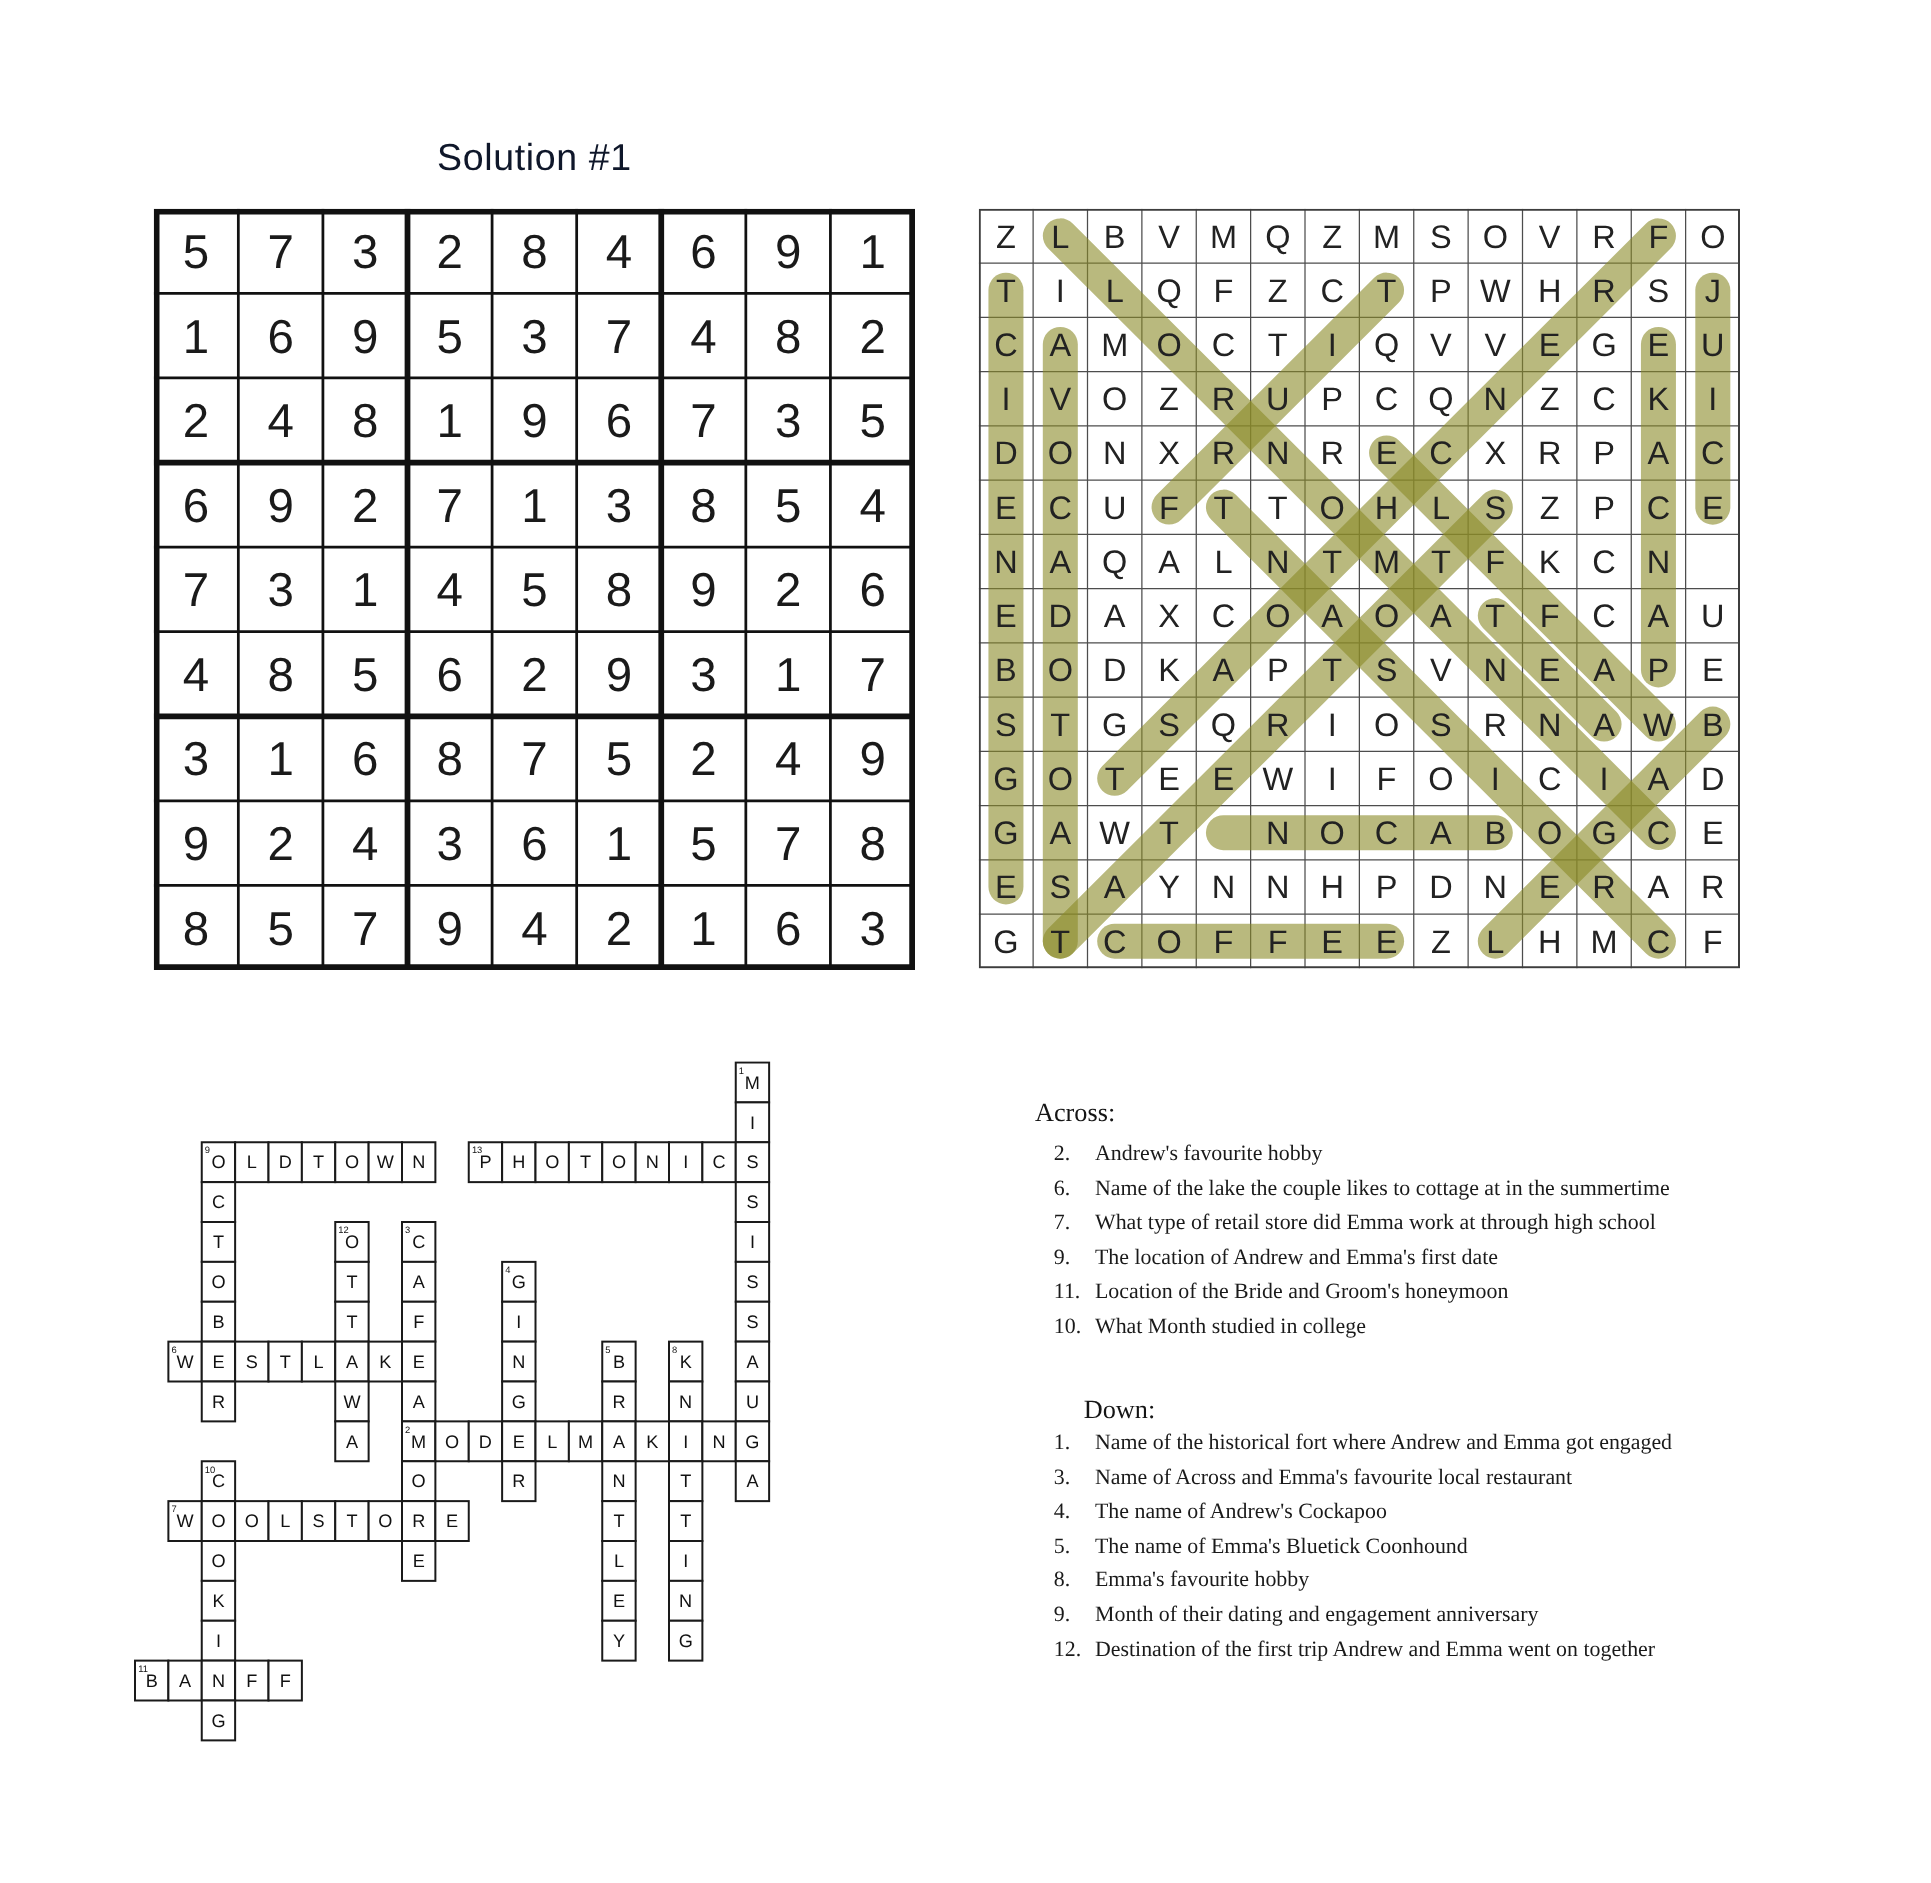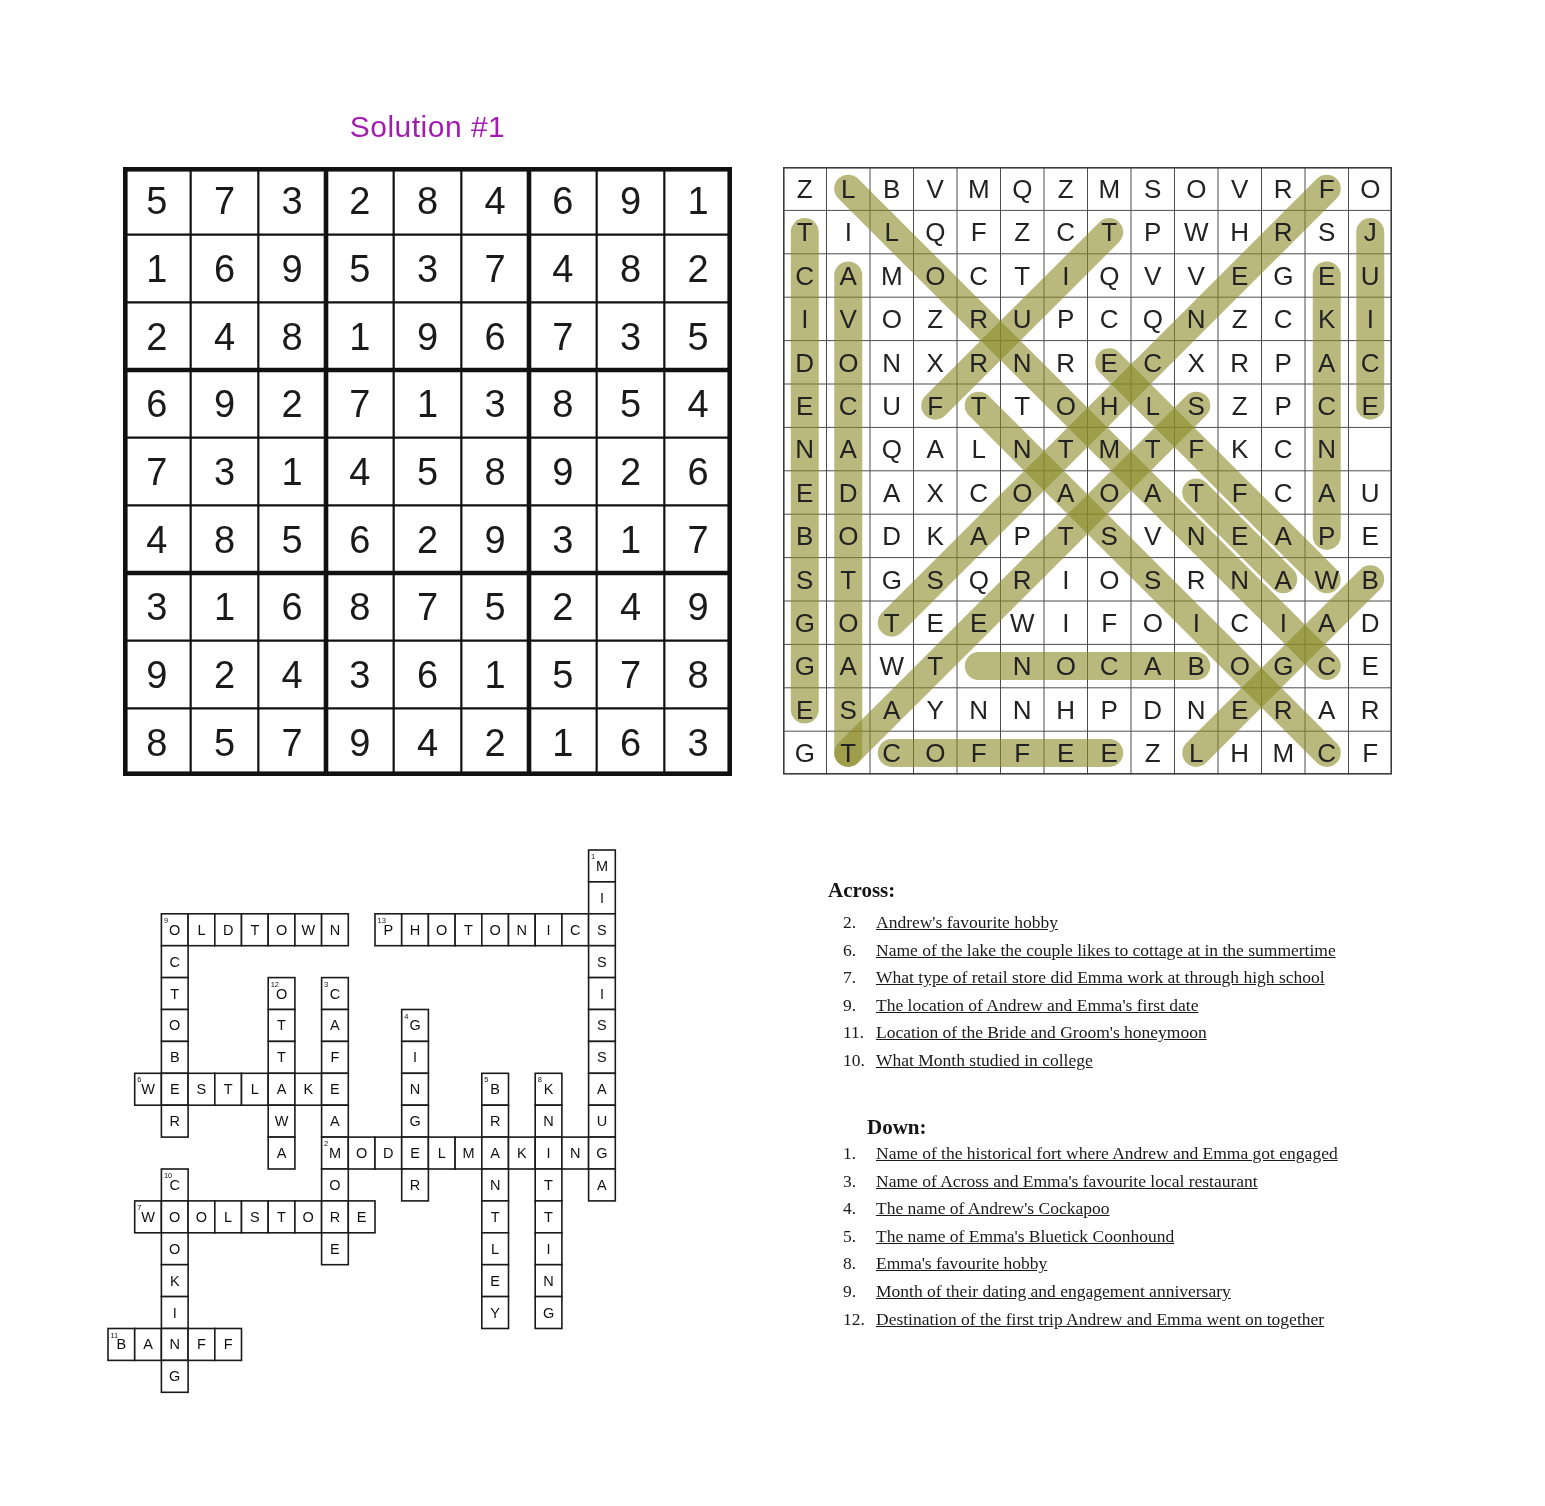--- a/index.html
+++ b/index.html
@@ -1,28 +1,28 @@
 <!DOCTYPE html>
 <html><head>
 <meta charset="utf-8">
 <style>
   html,body{margin:0;padding:0;background:#fff;}
   .page{position:relative;width:1545px;height:1506px;background:#ffffff;overflow:hidden;
         font-family:"Liberation Sans",sans-serif;}
   .title{position:absolute;left:123px;top:112px;width:609px;text-align:center;
-         font-size:30px;line-height:30px;color:#a21caf;letter-spacing:0.5px;}
+         font-size:30px;line-height:30px;color:#0f172a;letter-spacing:0.5px;}
   .panel{position:absolute;}
   svg text{font-family:"Liberation Sans",sans-serif;}
   .clues-header{position:absolute;left:828px;font-family:"Liberation Serif",serif;
-                font-weight:bold;font-size:21px;color:#151515;}
+                font-weight:normal;font-size:21px;color:#151515;}
   .clue-list{position:absolute;left:843px;width:660px;}
   .clue{position:relative;height:27.6px;line-height:27.6px;white-space:nowrap;
         font-family:"Liberation Serif",serif;font-size:17.5px;color:#1a1a1a;}
   .clue-num{position:absolute;left:0;}
-  .clue-text{margin-left:33px;text-decoration:underline;}
+  .clue-text{margin-left:33px;}
 </style>
 </head>
 <body>
 
 <div class="page">
 
   <div class="title">Solution #1</div>
 
   <svg id="sudoku-svg" class="panel" style="left:123px;top:167px;" width="609" height="609" viewBox="0 0 609 609">
       <line x1="67.66666666666667" y1="0" x2="67.66666666666667" y2="609" stroke="#111" stroke-width="2.2"></line>

